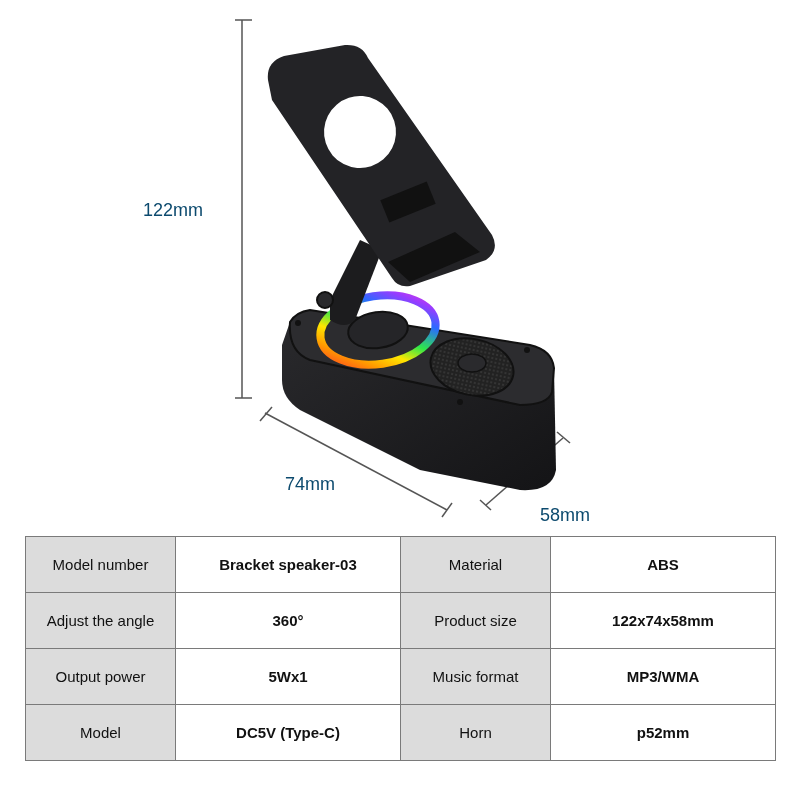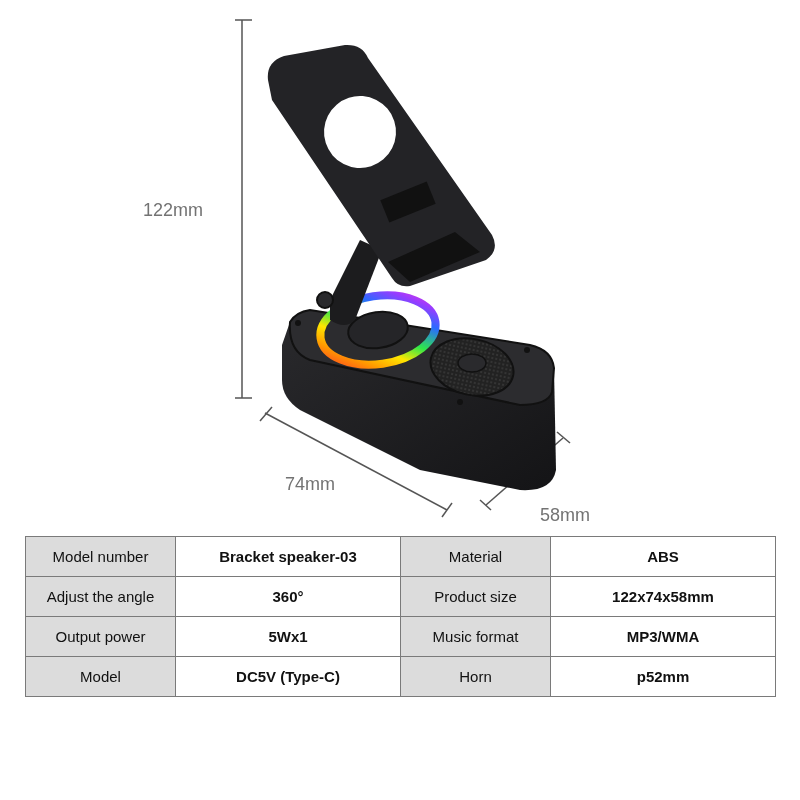--- a/index.html
+++ b/index.html
@@ -1,27 +1,27 @@
 <!DOCTYPE html>
 <html><head>
   <meta charset="utf-8">
   <style>
     html, body { margin: 0; padding: 0; background: #ffffff; }
     body { width: 800px; height: 800px; position: relative; overflow: hidden; font-family: "Liberation Sans", sans-serif; color: #111; }
 
-    .dim-label { position: absolute; font-size: 18px; color: #737373; }
+    .dim-label { position: absolute; font-size: 18px; color: #0c4a6e; }
     .product { position: absolute; left: 0; top: 0; width: 800px; height: 520px; }
 
     .spec-table {
       position: absolute; left: 25px; top: 536px;
       border-collapse: collapse; table-layout: fixed;
     }
     .spec-table td {
       border: 1px solid #7a7a7a;
-      height: 39px; padding: 0;
+      height: 39px; padding: 8px;
       text-align: center; vertical-align: middle;
       font-size: 15px; color: #111;
     }
     .spec-table td.k { background: #dcdcdc; }
     .spec-table td.v { background: #ffffff; font-weight: bold; }
   </style>
 </head>
 <body>
 
 <svg class="product" width="800" height="520" viewBox="0 0 800 520">

